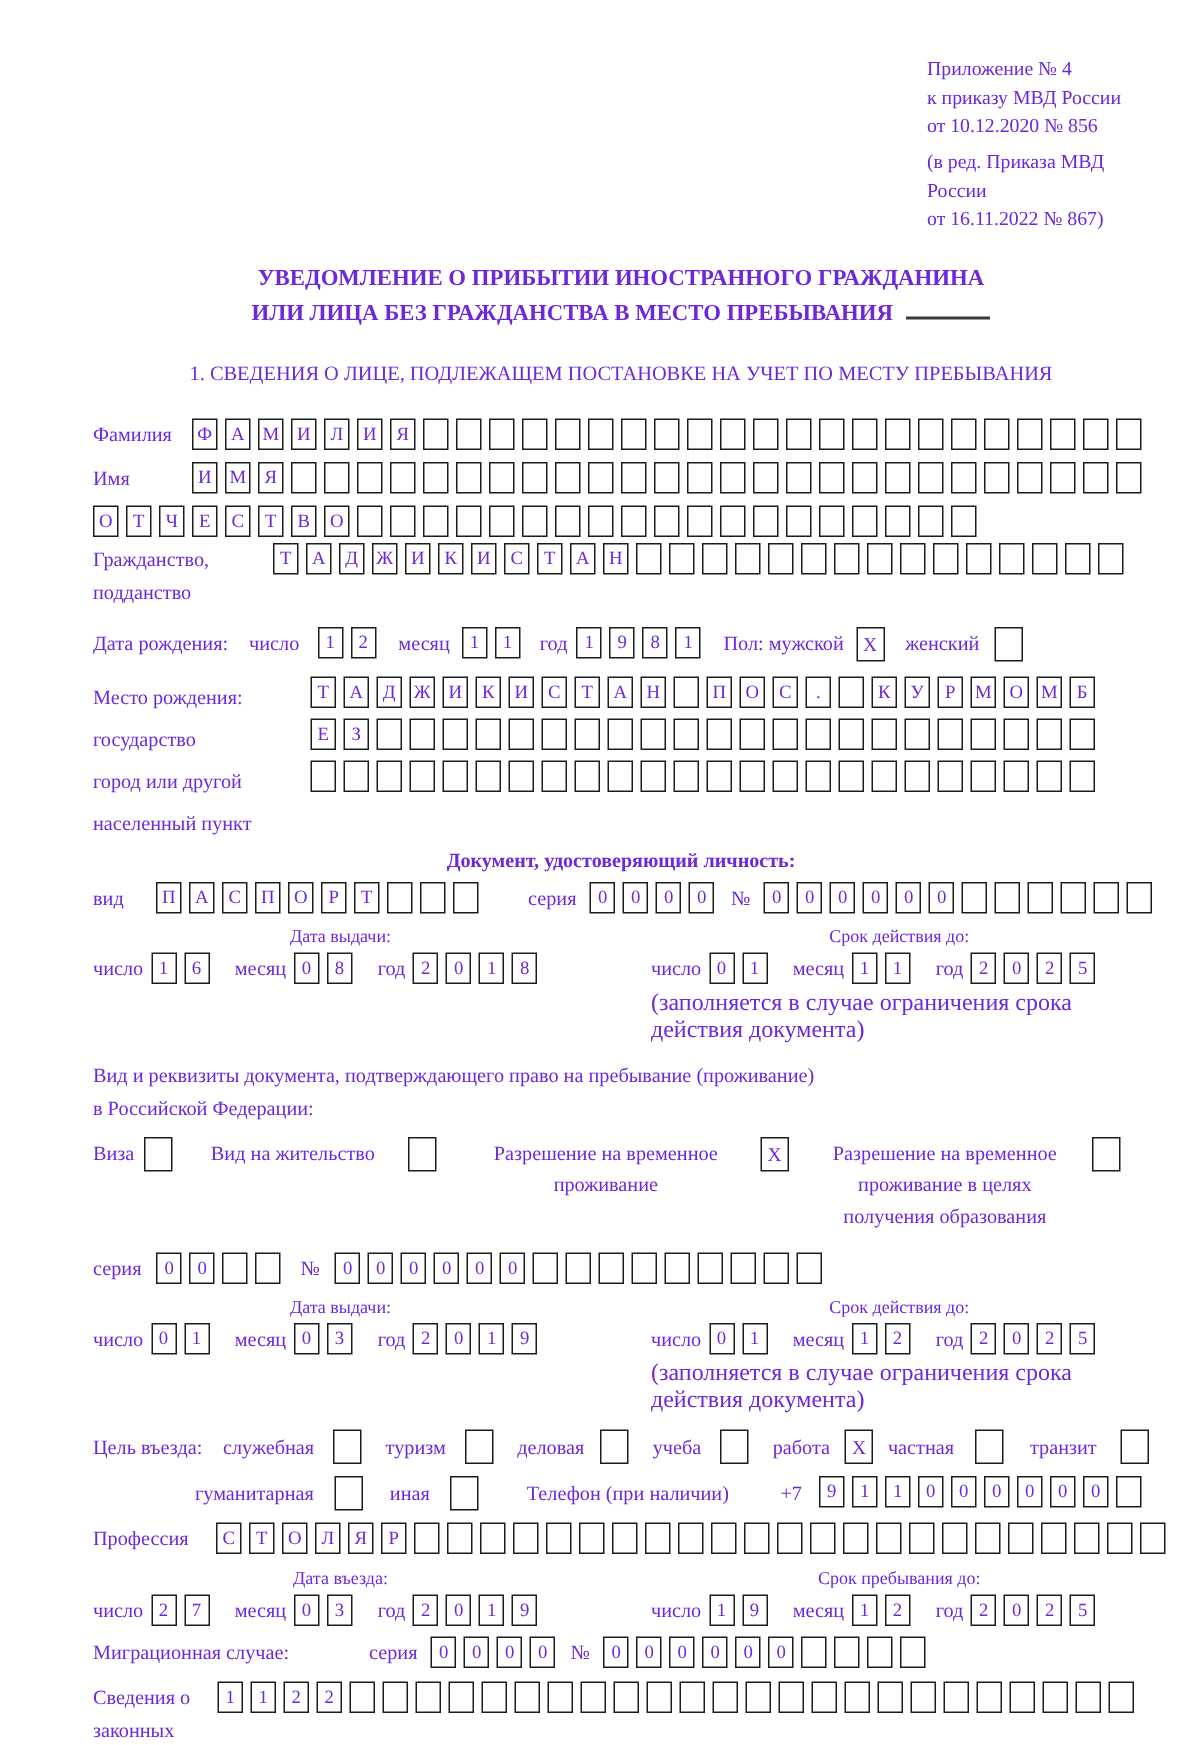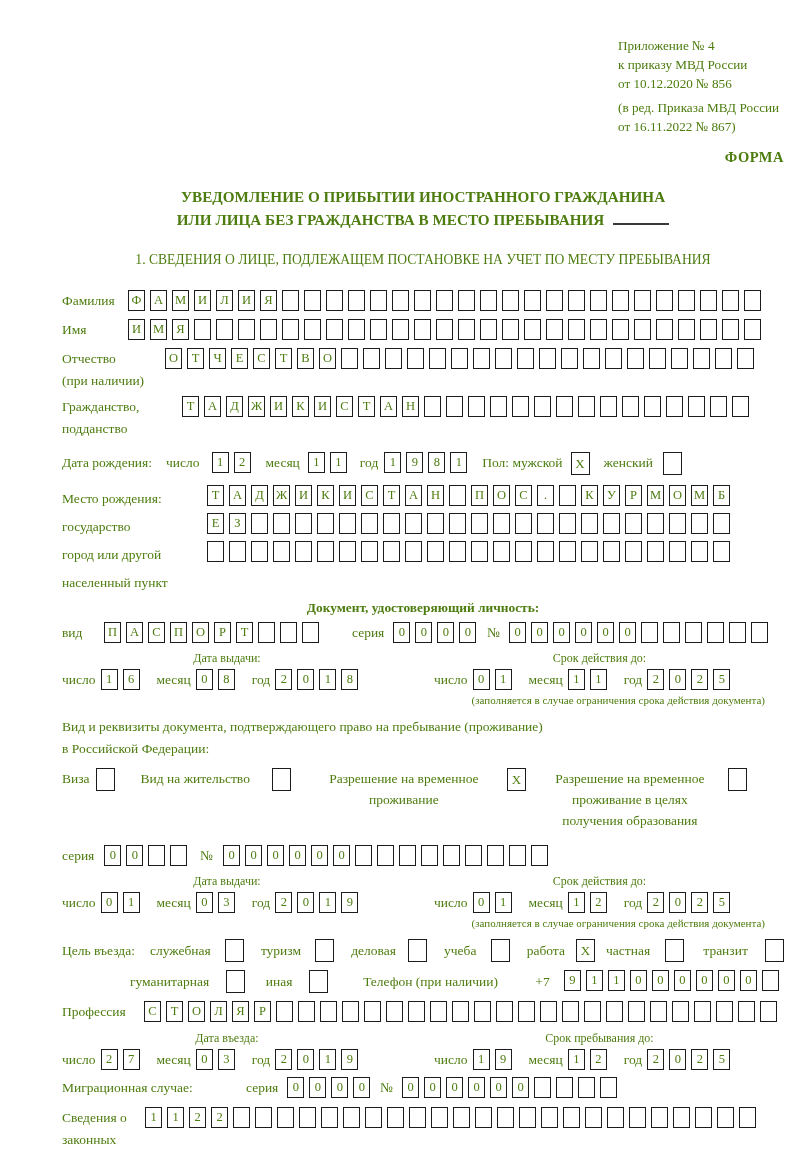--- a/index.html
+++ b/index.html
@@ -1,20 +1,20 @@
 <!DOCTYPE html>
 <html lang="ru"><head>
 <meta charset="utf-8">
 <style>
   * { box-sizing: border-box; }
   html,body { margin:0; padding:0; background:#ffffff; }
   .page {
-    width:800px; height:1163px; background:#fff; color:#4d7c0f;
+    width:800px; height:1163px; background:#fff; color:#6d28d9;
     font-family:"Liberation Serif","DejaVu Serif",serif;
-    padding:36px 16px 10px 62px; position:relative; overflow:hidden;
+    padding:36px 34px 10px 62px; position:relative; overflow:hidden;
     font-size:13.5px;
   }
   
   .hdr { margin-left:556px; font-size:13.2px; line-height:19px; }
   .hdr .sub { margin-top:5px; }
   .form-label { text-align:right; font-weight:bold; font-size:14.5px; margin-top:13px; letter-spacing:.5px; }
   
   .title { text-align:center; font-weight:bold; font-size:15.2px; line-height:23px; margin-top:19px; }
   .blank-line { display:inline-block; width:56px; border-bottom:2px solid #3a3a3a; margin-left:9px; }
   .sec-heading { text-align:center; font-weight:normal; font-size:13.6px; margin-top:21px; }
@@ -33,21 +33,21 @@
   }
   .stack { display:flex; flex-direction:column; }
   .stack .cells { margin-bottom:7px; }
   
   .dates-row { display:flex; margin-top:4px; margin-bottom:2px; }
   .date-group { flex:none; }
   .date-head { text-align:center; font-size:12px; margin-bottom:3px; }
   .date-line { display:flex; align-items:flex-start; }
   .date-line .lbl { margin-right:5px; }
   .date-line .cells { margin-right:12px; }
-  .date-note { text-align:right; font-size:11px; margin-top:3px; }
+  .date-note { font-size:16px; margin-top:3px; }
   
   .opts { display:flex; align-items:flex-start; margin-top:8px; margin-bottom:10px; }
   .opt-label { font-size:13.5px; line-height:22px; }
   .opt-label.center { text-align:center; line-height:21px; }
   .doc-heading { text-align:center; font-weight:bold; font-size:13.4px; margin:3px 0 6px 0; }
   .purpose-row { display:flex; align-items:flex-start; flex-wrap:nowrap; margin-bottom:8px;justify-content:space-between; }
   .purpose-row .lbl { line-height:23px; }
 </style>
 </head>
 <body>
@@ -56,21 +56,20 @@
 
   <div class="hdr">
     <div>Приложение № 4</div>
     <div>к приказу МВД России</div>
     <div>от 10.12.2020 № 856</div>
     <div class="sub">
       <div>(в ред. Приказа МВД России</div>
       <div>от 16.11.2022 № 867)</div>
     </div>
   </div>
-  <div class="form-label">ФОРМА</div>
 
   <div class="title">
     <div>УВЕДОМЛЕНИЕ О ПРИБЫТИИ ИНОСТРАННОГО ГРАЖДАНИНА</div>
     <div><span>ИЛИ ЛИЦА БЕЗ ГРАЖДАНСТВА В МЕСТО ПРЕБЫВАНИЯ</span><span class="blank-line"></span></div>
   </div>
 
   <div class="sec-heading">1. СВЕДЕНИЯ О ЛИЦЕ, ПОДЛЕЖАЩЕМ ПОСТАНОВКЕ НА УЧЕТ ПО МЕСТУ ПРЕБЫВАНИЯ</div>
 
   <div class="row" style="margin-top:22px;">
     <div class="lbl" style="width:66px;">Фамилия</div>
@@ -136,24 +135,20 @@
         <span class="cell"></span>
         <span class="cell"></span>
         <span class="cell"></span>
         <span class="cell"></span>
         <span class="cell"></span>
         <span class="cell"></span>
       </div>
   </div>
 
   <div class="row" style="margin-bottom:4px;">
-    <div class="lbl" style="width:103px;">
-      <div>Отчество</div>
-      <div>(при наличии)</div>
-    </div>
     <div class="cells">
         <span class="cell">О</span>
         <span class="cell">Т</span>
         <span class="cell">Ч</span>
         <span class="cell">Е</span>
         <span class="cell">С</span>
         <span class="cell">Т</span>
         <span class="cell">В</span>
         <span class="cell">О</span>
         <span class="cell"></span>

